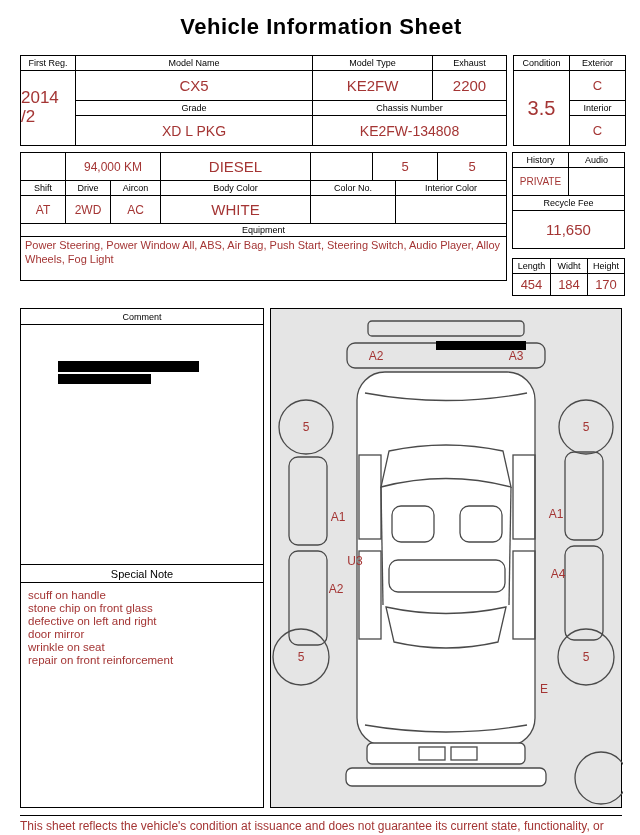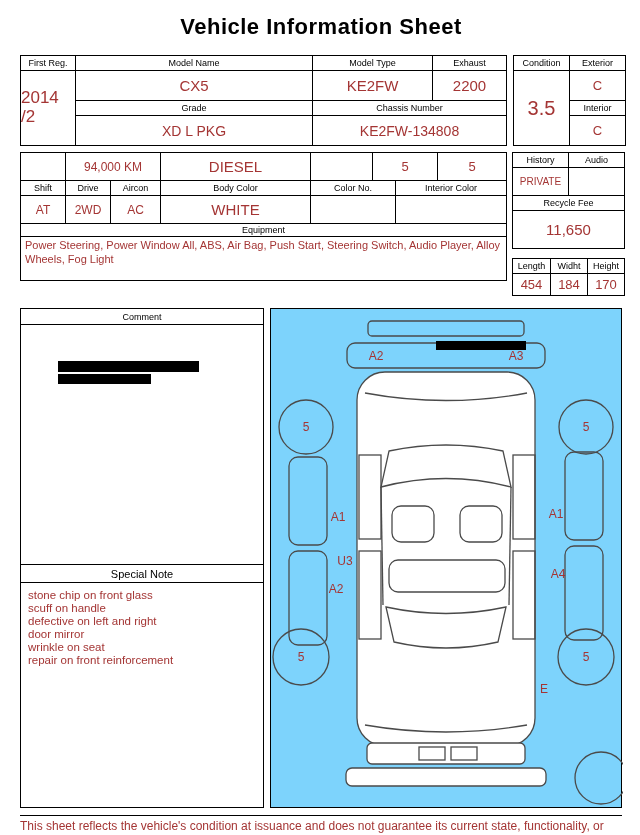--- a/index.html
+++ b/index.html
@@ -27,21 +27,21 @@
   .spacer8 { height:9px; }
 
   .panelband { display:flex; gap:6px; margin-top:12px; }
   .comment-panel { width:244px; height:500px; border:1px solid #000; display:flex; flex-direction:column; background:#fff; }
   .panel-header { font-size:9px; text-align:center; padding:3px 0 2px 0; border-bottom:1px solid #000; }
   .comment-body { position:relative; height:239px; }
   .special-header { font-size:11px; text-align:center; padding:3px 0 2px 0; border-top:1px solid #000; border-bottom:1px solid #000; }
   .notes { padding:6px 7px; color:var(--accent); font-size:11.5px; line-height:1.13; flex:1; }
   .note-line { white-space:nowrap; }
 
-  .diagram-panel { width:352px; height:500px; border:1px solid #000; position:relative; background:#7dd3fc; }
+  .diagram-panel { width:352px; height:500px; border:1px solid #000; position:relative; background:#e5e5e5; }
   .diagram-panel svg { position:absolute; left:0; top:0; }
   .marker { position:absolute; transform:translate(-50%,-50%); color:var(--accent); font-size:12px; line-height:1; }
   .redaction { position:absolute; background:#000; }
 
   .footer { margin-top:7px; border-top:1px solid #000; padding-top:3px; }
   .footer-text { color:var(--accent); font-size:12px; }
 </style>
 </head>
 <body>
 
@@ -228,22 +228,22 @@
 
   <div class="panelband">
     <div class="comment-panel">
       <div class="panel-header">Comment</div>
       <div class="comment-body">
         <div class="redaction" style="left:37px; top:36px; width:141px; height:11px;"></div>
         <div class="redaction" style="left:37px; top:49px; width:93px; height:10px;"></div>
       </div>
       <div class="special-header">Special Note</div>
       <div class="notes">
+          <div class="note-line">scuff on handle</div>
           <div class="note-line">stone chip on front glass</div>
-          <div class="note-line">scuff on handle</div>
           <div class="note-line">defective on left and right</div>
           <div class="note-line">door mirror</div>
           <div class="note-line">wrinkle on seat</div>
           <div class="note-line">repair on front reinforcement</div>
         </div>
     </div>
 
     <div class="diagram-panel">
       <svg width="352" height="500" viewBox="0 0 352 500">
         <g fill="none" stroke="#4a4a4a" stroke-width="1.3">
@@ -289,21 +289,21 @@
         </g>
       </svg>
       <div class="redaction" style="left:165px; top:32px; width:90px; height:9px;"></div>
       <div>
           <span class="marker" style="left: 105px; top: 47px;">A2</span>
           <span class="marker" style="left: 245px; top: 47px;">A3</span>
           <span class="marker" style="left: 35px; top: 118px;">5</span>
           <span class="marker" style="left: 315px; top: 118px;">5</span>
           <span class="marker" style="left: 67px; top: 208px;">A1</span>
           <span class="marker" style="left: 285px; top: 205px;">A1</span>
-          <span class="marker" style="left: 74px; top: 252px;">U3</span>
+          <span class="marker" style="left: 84px; top: 252px;">U3</span>
           <span class="marker" style="left: 65px; top: 280px;">A2</span>
           <span class="marker" style="left: 287px; top: 265px;">A4</span>
           <span class="marker" style="left: 30px; top: 348px;">5</span>
           <span class="marker" style="left: 315px; top: 348px;">5</span>
           <span class="marker" style="left: 273px; top: 380px;">E</span>
         </div>
     </div>
   </div>
 
   <div class="footer">

